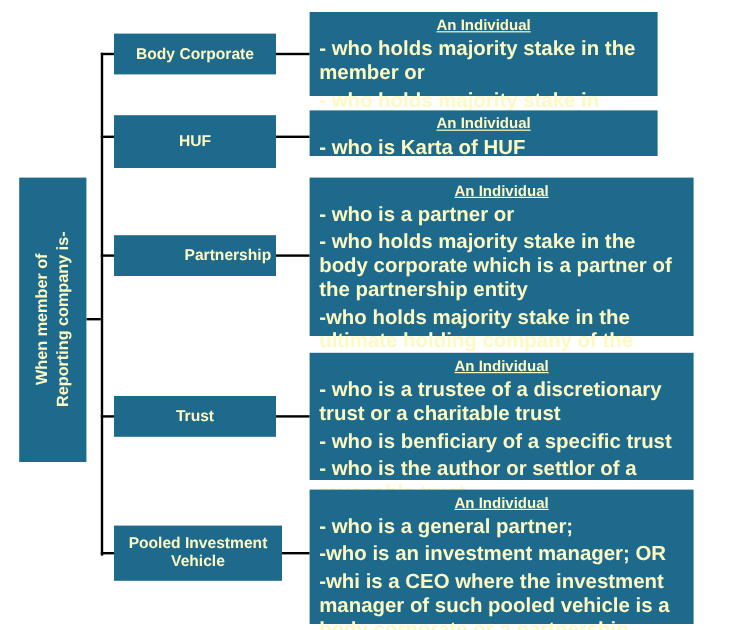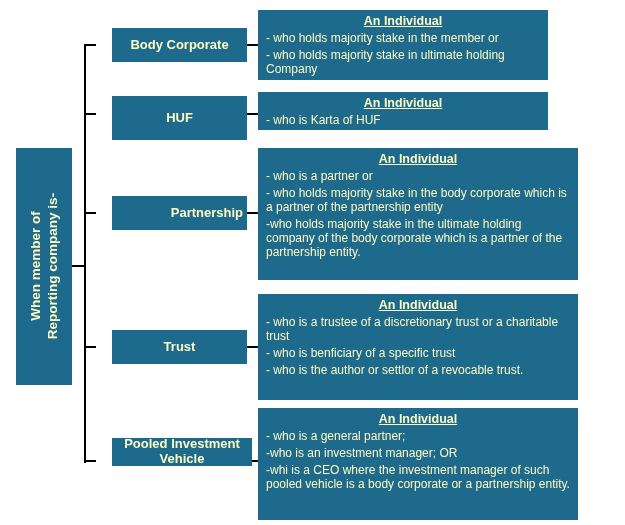--- a/index.html
+++ b/index.html
@@ -23,35 +23,34 @@
   }
   .branch-box {
     display: flex;
     align-items: center;
     justify-content: center;
     text-align: center;
     font-size: 13px;
     font-weight: bold;
     line-height: 1.15;
     padding: 2px 4px;
-    margin-left: 17px;
   }
   .detail-box {
     padding: 4px 8px 4px 8px;
   }
   .detail-title {
     text-align: center;
     font-size: 12.5px;
     font-weight: bold;
     text-decoration: underline;
     margin-bottom: 2px;
   }
   .detail-item {
-    font-size: 12px;
-    font-weight: normal;
+    font-size: 17px;
+    font-weight: bold;
     line-height: 1.17;
     margin-top: 3px;
   }
   .connector {
     position: absolute;
     background: #000000;
   }
   
   .root-box {
     left: 16px; top: 148px; width: 56px; height: 237px;
@@ -70,21 +69,21 @@
     text-align: center;
     font-size: 13.5px;
     font-weight: bold;
     line-height: 1.25;
   }
   
   .b0 { left: 95px;  top: 28px;  width: 135px; height: 34px; }
   .b1 { left: 95px;  top: 96px;  width: 135px; height: 44px; }
   .b2 { left: 95px;  top: 196px; width: 135px; height: 34px; justify-content: flex-end; }
   .b3 { left: 95px;  top: 330px; width: 135px; height: 34px; }
-  .b4 { left: 95px;  top: 438px; width: 140px; height: 28px; }
+  .b4 { left: 95px;  top: 438px; width: 140px; height: 46px; }
   
   .d0 { left: 258px; top: 10px;  width: 290px; height: 70px; }
   .d1 { left: 258px; top: 92px;  width: 290px; height: 38px; }
   .d2 { left: 258px; top: 148px; width: 320px; height: 132px; }
   .d3 { left: 258px; top: 294px; width: 320px; height: 106px; }
   .d4 { left: 258px; top: 408px; width: 320px; height: 112px; }
   
   .spine    { left: 84px;  top: 44px;  width: 2px;  height: 419px; }
   .rootlink { left: 72px;  top: 265px; width: 12px; height: 2px; }
   .c0a { left: 84px;  top: 44px;  width: 12px; height: 2px; }

